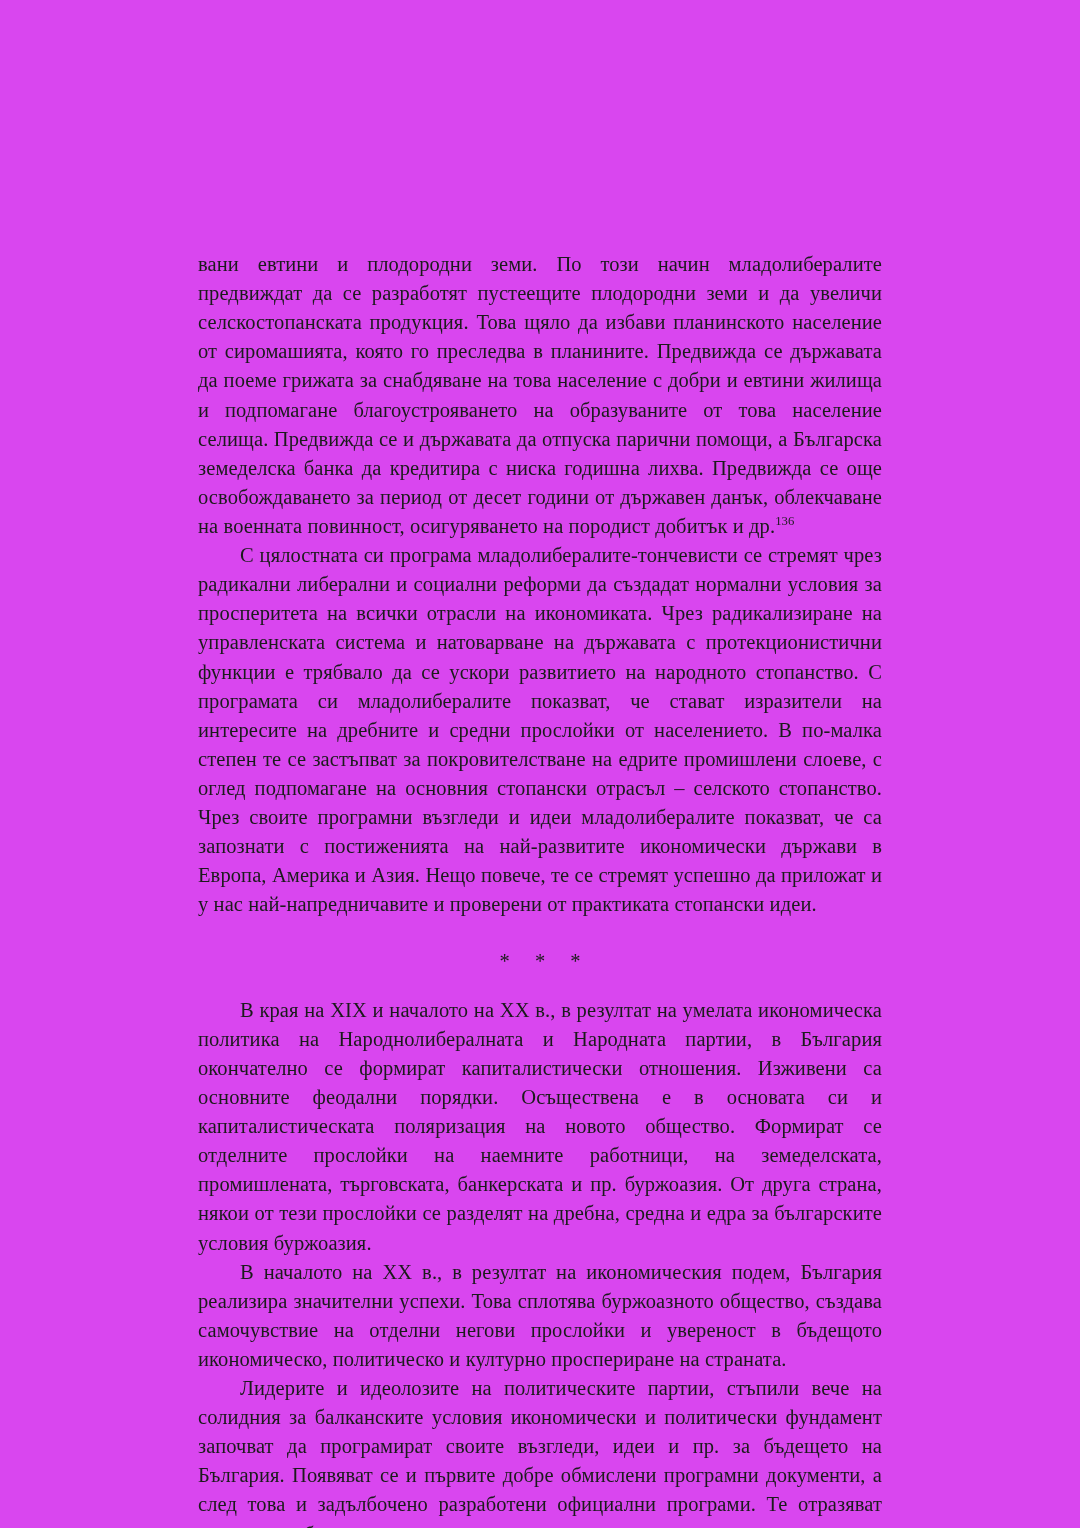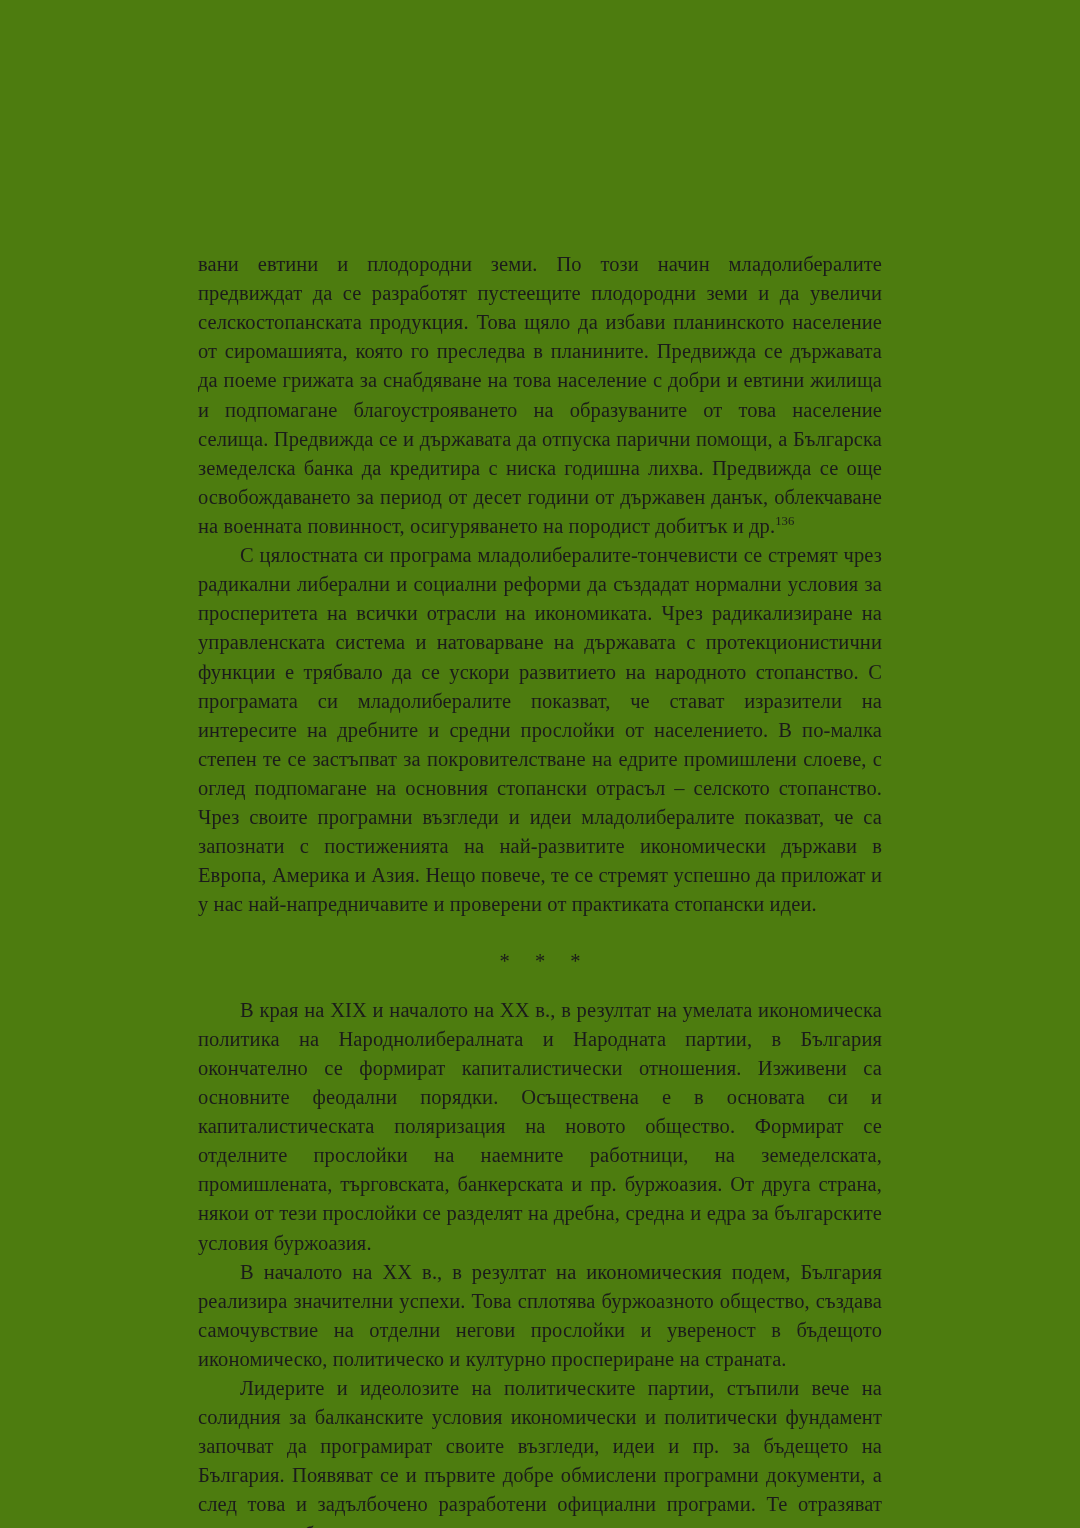--- a/index.html
+++ b/index.html
@@ -12,21 +12,21 @@
     background: #ffffff;
     font-family: "Liberation Serif", "DejaVu Serif", serif;
     color: #1b1b1b;
     overflow: hidden;
   }
   .page {
     box-sizing: border-box;
     width: 1080px;
     height: 1528px;
     padding-top: 250px;
-    background: #4d7c0f;
+    background: #d946ef;
   }
   .text-block {
     width: 684px;
     margin: 0 auto;
     font-size: 20.5px;
     line-height: 1.42;
     text-align: justify;
     letter-spacing: 0.1px;
   }
   p.para {

